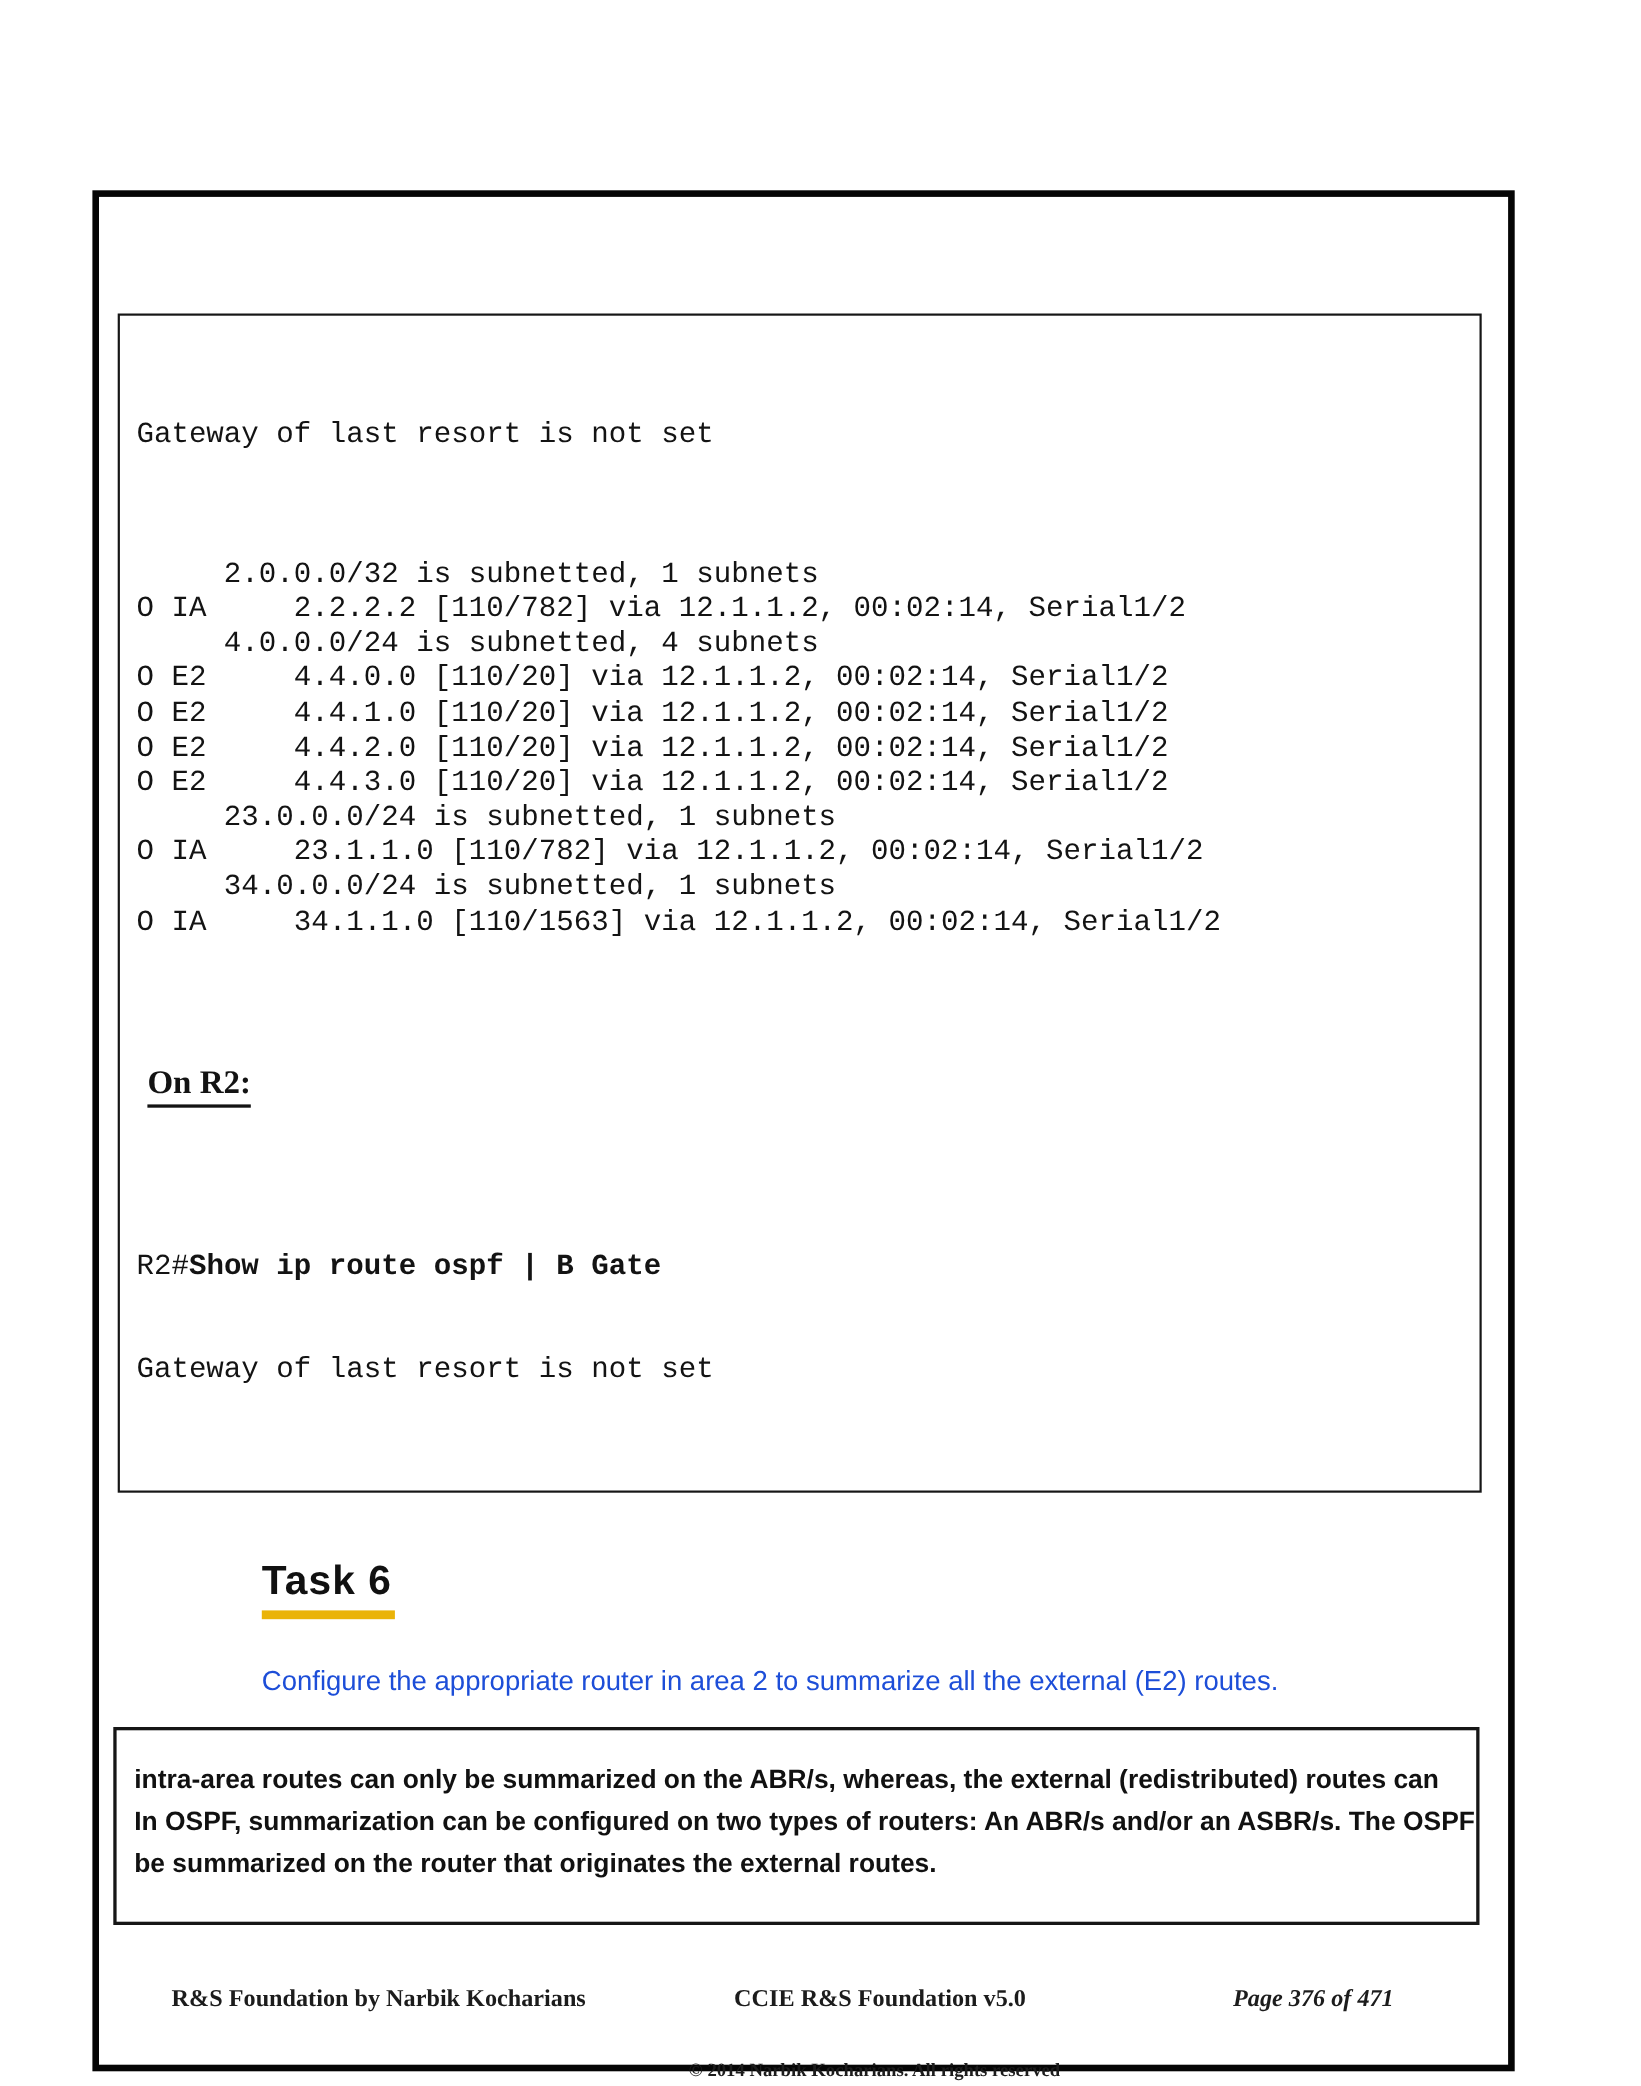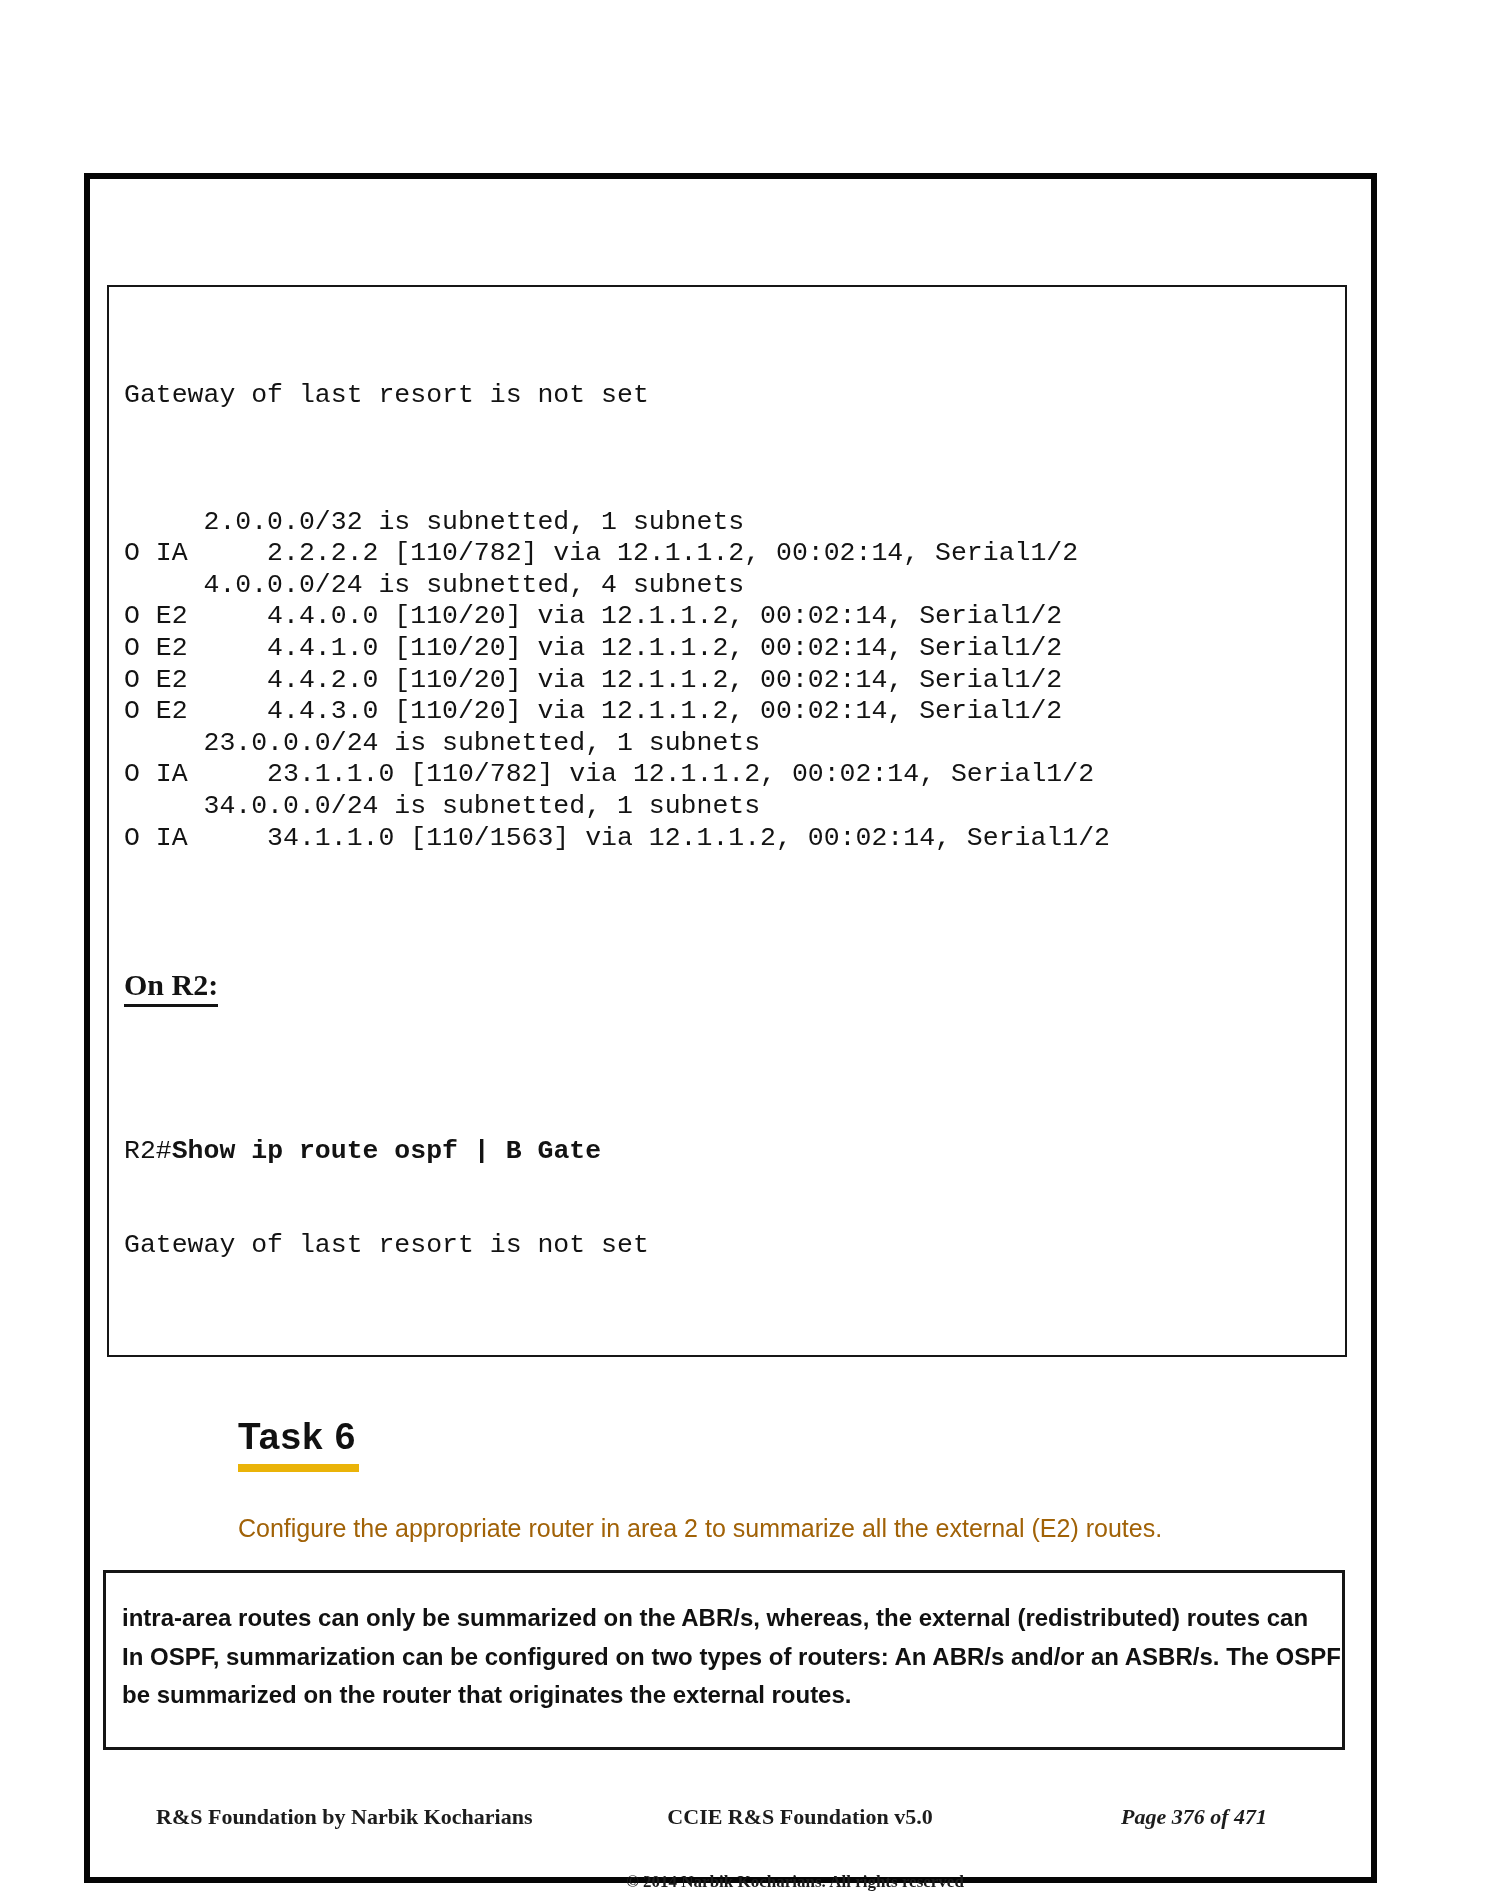--- a/index.html
+++ b/index.html
@@ -47,21 +47,21 @@
   .term-cmd { font-weight: bold; }
   .bound-line { white-space: pre; }
   .r2-heading {
     display: inline-block;
     font-family: "Liberation Serif", serif;
     font-size: 30px;
     line-height: 36px;
     font-weight: bold;
     border-bottom: 3px solid #131313;
     padding-bottom: 1px;
-    margin: 18px 0 34px 0;
+    margin: 18px 0 34px 10px;
     white-space: pre;
   }
   .task-title {
     position: absolute;
     left: 238px;
     top: 1416px;
     display: inline-block;
     font-family: "Liberation Sans", sans-serif;
     font-size: 37px;
     line-height: 42px;
@@ -71,21 +71,21 @@
     padding: 0 3px 6px 0;
     color: #111111;
   }
   .task-desc {
     position: absolute;
     left: 238px;
     top: 1512px;
     font-family: "Liberation Sans", sans-serif;
     font-size: 25px;
     line-height: 32px;
-    color: #a16207;
+    color: #1d4ed8;
     white-space: pre;
   }
   .note-box {
     position: absolute;
     left: 103px;
     top: 1570px;
     width: 1242px;
     height: 180px;
     border: 3px solid #161616;
     box-sizing: border-box;

